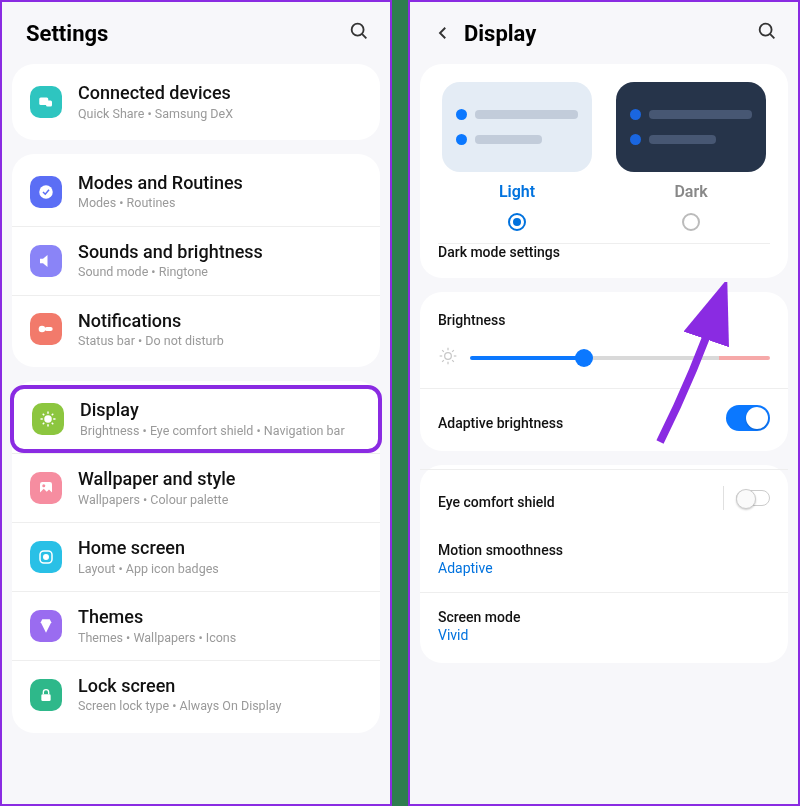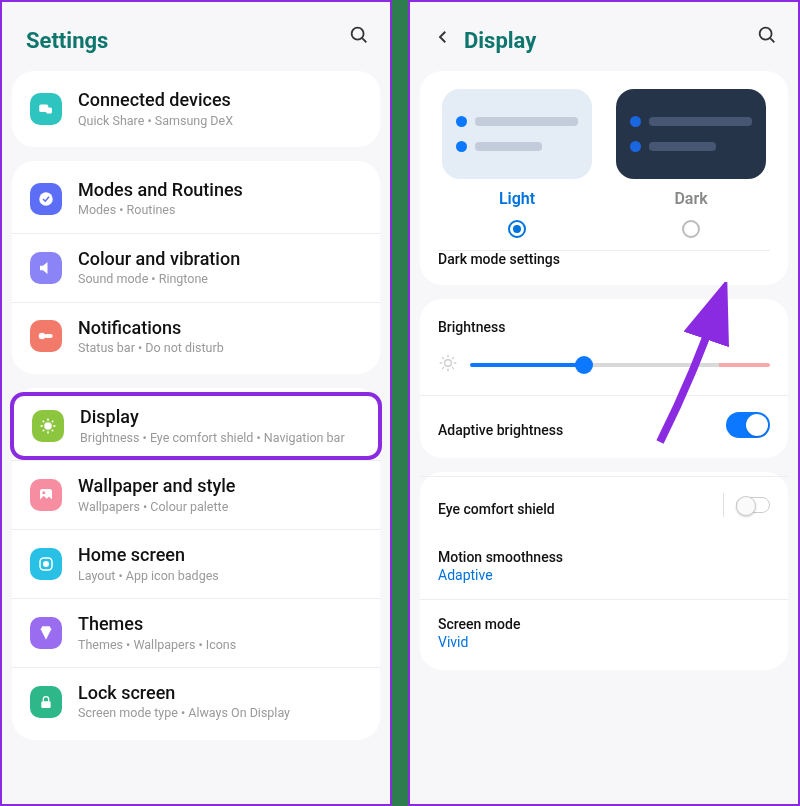--- a/index.html
+++ b/index.html
@@ -1,21 +1,21 @@
 <!DOCTYPE html>
 <html><head>
 <meta charset="utf-8">
 <style>
   * { box-sizing: border-box; margin: 0; padding: 0; font-family: -apple-system, BlinkMacSystemFont, "Segoe UI", Roboto, sans-serif; }
   body { background: #2e7d4f; width: 800px; height: 806px; display: flex; }
   .phone { flex: 1; background: #f7f7fa; border: 2px solid #8a2be2; overflow: hidden; display: flex; flex-direction: column; }
   .phone-left { margin-right: 8px; }
   .phone-right { margin-left: 8px; }
   .header { display: flex; align-items: center; justify-content: space-between; padding: 18px 20px 18px 24px; }
-  .header .title { font-size: 22px; font-weight: 700; color: #0f766e; margin-top: 8px; }
+  .header .title { font-size: 22px; font-weight: 700; color: #000000; }
   .header .title-wrap { display: flex; align-items: center; gap: 12px; }
   .back-btn { width: 18px; height: 18px; display: flex; align-items: center; justify-content: center; }
   .search-btn svg { width: 22px; height: 22px; }
   .card { background: #fff; border-radius: 22px; margin: 0 10px 14px 10px; padding: 4px 0; }
   .row { display: flex; align-items: center; padding: 14px 18px; }
   .row-divider { border-top: 1px solid #eee; }
   .icon-box { width: 32px; height: 32px; border-radius: 10px; display: flex; align-items: center; justify-content: center; flex-shrink: 0; margin-right: 16px; }
   .row-text { flex: 1; min-width: 0; }
   .row-title { font-size: 18px; color: #111; font-weight: 500; line-height: 1.2; }
   .row-sub { font-size: 12.5px; color: #9a9a9a; margin-top: 2px; line-height: 1.3; }
@@ -103,21 +103,21 @@
         <div class="row-sub">Modes  •  Routines</div>
       </div>
     </div>
     <div class="row row-divider">
       <div class="icon-box" style="background:#8a84f7">
         <svg width="18" height="18" viewBox="0 0 24 24" fill="#fff">
             <path d="M4 9v6h4l6 5V4l-6 5H4z"></path>
           </svg>
       </div>
       <div class="row-text">
-        <div class="row-title">Colour and vibration</div>
+        <div class="row-title">Sounds and brightness</div>
         <div class="row-sub">Sound mode  •  Ringtone</div>
       </div>
     </div>
     <div class="row row-divider">
       <div class="icon-box" style="background:#f27a6b">
         <svg width="16" height="12" viewBox="0 0 24 16" fill="#fff">
             <circle cx="6" cy="8" r="5"></circle>
             <rect x="10" y="5" width="12" height="6" rx="3"></rect>
           </svg>
       </div>
@@ -188,21 +188,21 @@
     </div>
     <div class="row row-divider">
       <div class="icon-box" style="background:#2eb88a">
         <svg width="16" height="16" viewBox="0 0 24 24" fill="#fff">
             <rect x="5" y="11" width="14" height="10" rx="2"></rect>
             <path d="M8 11V8a4 4 0 018 0v3" fill="none" stroke="#fff" stroke-width="2"></path>
           </svg>
       </div>
       <div class="row-text">
         <div class="row-title">Lock screen</div>
-        <div class="row-sub">Screen mode type  •  Always On Display</div>
+        <div class="row-sub">Screen lock type  •  Always On Display</div>
       </div>
     </div>
   </div>
 </div>
 
 <div class="phone phone-right">
   <div class="header">
     <div class="title-wrap">
       <span class="back-btn">
         <svg viewBox="0 0 24 24" width="20" height="20" fill="none" stroke="#333" stroke-width="2.5">

